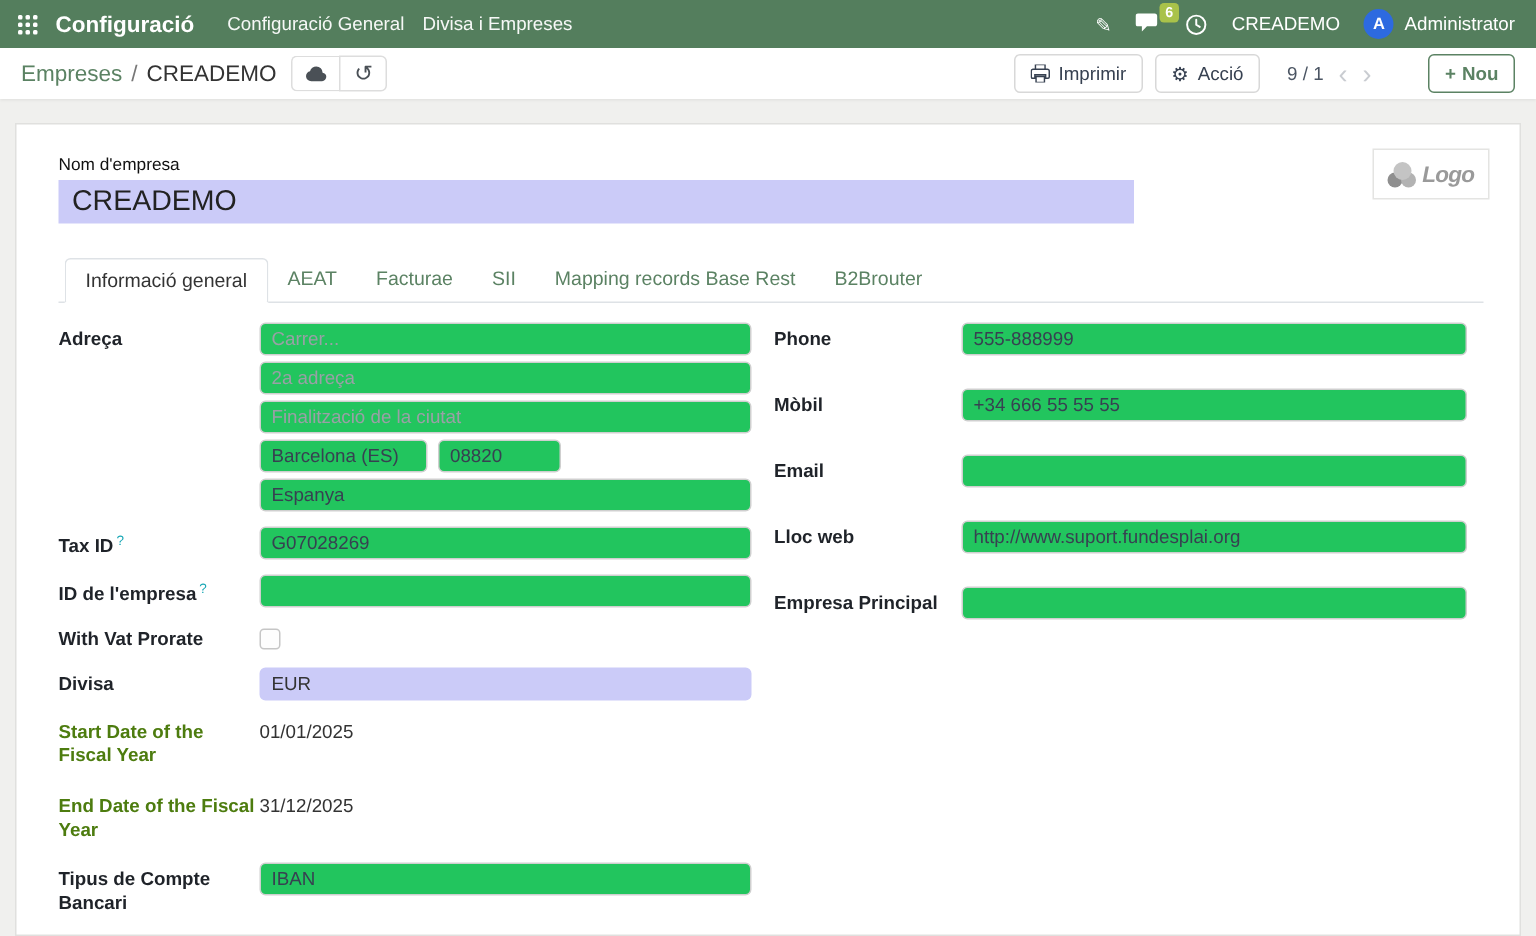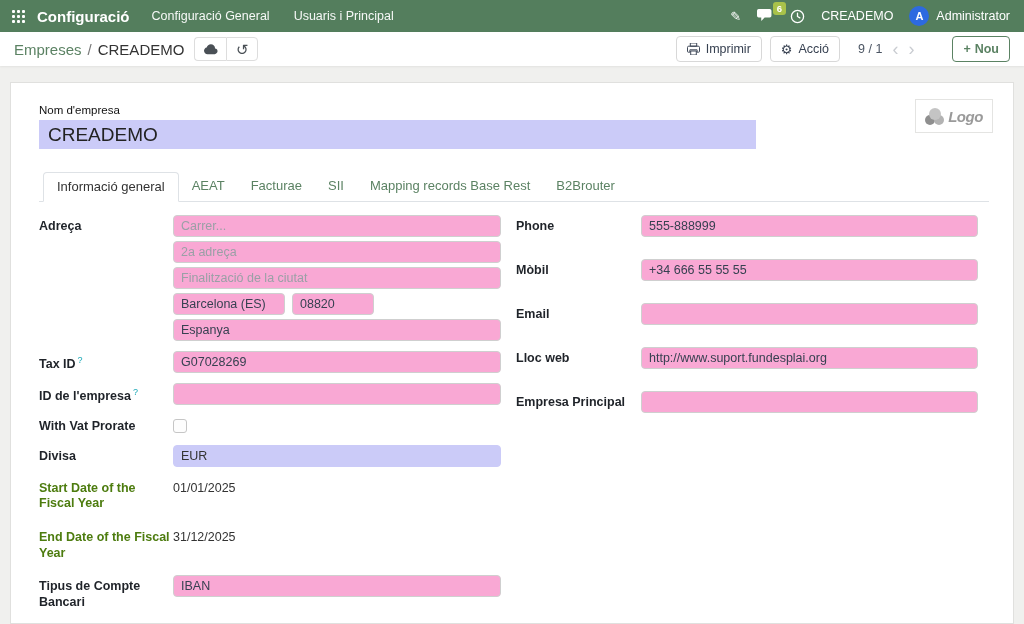--- a/index.html
+++ b/index.html
@@ -4,21 +4,21 @@
 <style>
   * { margin:0; padding:0; box-sizing:border-box; }
   html,body { width:1024px; height:624px; overflow:hidden; }
   body { font-family:"Liberation Sans", sans-serif; background:#f0f0ee; font-size:13px; color:#333; }
 
   
   .navbar { height:32px; background:#547e5d; display:flex; align-items:center; padding:0 14px 0 12px; color:#fff; }
   .grid-icon { display:grid; grid-template-columns:repeat(3,3px); grid-template-rows:repeat(3,3px); gap:2px; margin-right:12px; cursor:pointer; }
   .grid-icon span { background:#fff; width:3px; height:3px; border-radius:1px; }
   .app-name { font-size:15px; font-weight:700; margin-right:22px; cursor:pointer; }
-  .nav-menu { display:flex; gap:24px; font-size:12.5px; }
+  .nav-menu { display:flex; gap:12px; font-size:12.5px; }
   .nav-menu .item { cursor:pointer; opacity:.95; }
   .systray { margin-left:auto; display:flex; align-items:center; gap:16px; }
   .systray .glyph { font-size:13px; color:#fff; cursor:pointer; line-height:1; }
   .chat-wrap { position:relative; cursor:pointer; }
   .badge { position:absolute; top:-6px; right:-12px; background:#a9c24a; color:#fff; font-size:9.5px; font-weight:600; border-radius:3px; padding:1px 4px; line-height:11px; }
   .company-name { font-size:12.5px; cursor:pointer; }
   .user { display:flex; align-items:center; gap:7px; cursor:pointer; }
   .avatar { width:20px; height:20px; border-radius:50%; background:#2d6ae0; color:#fff; font-size:11px; font-weight:600; display:flex; align-items:center; justify-content:center; }
   .user-name { font-size:12.5px; }
 
@@ -60,21 +60,21 @@
   .tab { padding:6px 13px 7px; font-size:13px; color:#5b8263; cursor:pointer; position:relative; top:1px; }
   .tab.active { color:#333; background:#fff; border:1px solid #dee2e6; border-bottom:1px solid #fff; border-radius:4px 4px 0 0; }
 
   
   .form-body { display:grid; grid-template-columns:462px 462px; column-gap:15px; margin-top:13px; }
   .frow { display:flex; align-items:flex-start; margin-bottom:10px; }
   .frow .flabel { width:134px; flex:none; font-size:12.5px; font-weight:700; color:#1f2329; padding-top:4px; line-height:1.25; }
   .col-right .frow .flabel { width:125px; }
   .col-right .frow { margin-bottom:22px; }
   .fcontrol { flex:1; }
-  .o-input { width:100%; height:22px; border:1px solid #cfcfcf; border-radius:4px; background:#f9a8d4; font-family:inherit; font-size:12.5px; color:#374151; padding:0 7px; outline:none; }
+  .o-input { width:100%; height:22px; border:1px solid #cfcfcf; border-radius:4px; background:#22c55e; font-family:inherit; font-size:12.5px; color:#374151; padding:0 7px; outline:none; }
   .o-input::placeholder { color:#9aa0a6; }
   .addr-stack { display:flex; flex-direction:column; gap:4px; }
   .city-row { display:flex; gap:7px; }
   .inp-state { width:112px; flex:none; }
   .inp-zip { width:82px; flex:none; }
   .help-sup { color:#18a7b5; font-size:9px; vertical-align:super; margin-left:2px; font-weight:400; }
   .checkbox { width:14px; height:14px; border:1px solid #c6c6c6; border-radius:3px; background:#fdfdfd; margin-top:4px; cursor:pointer; }
   .inp-highlight { background:#cbcbf8; border-color:#cbcbf8; color:#333; }
   .flabel.muted { color:#4d7c0f; font-weight:700; }
   .ro-value { font-size:12.5px; color:#333; padding-top:4px; }
@@ -91,21 +91,21 @@
       <span></span>
       <span></span>
       <span></span>
       <span></span>
       <span></span>
       <span></span>
   </div>
   <div class="app-name">Configuració</div>
   <div class="nav-menu">
     <div class="item">Configuració General</div>
-    <div class="item">Usuaris i Principal</div>
+    <div class="item">Divisa i Empreses</div>
   </div>
   <div class="systray">
     <div class="glyph">✎</div>
     <div class="chat-wrap">
       <svg width="17" height="14" viewBox="0 0 20 16">
         <path d="M2 1 h13 a2 2 0 0 1 2 2 v6 a2 2 0 0 1 -2 2 h-6 l-4 4 v-4 h-3 a2 2 0 0 1 -2 -2 v-6 a2 2 0 0 1 2 -2 z" fill="#ffffff"></path>
       </svg>
       <span class="badge">6</span>
     </div>
     <div style="display:flex;">

